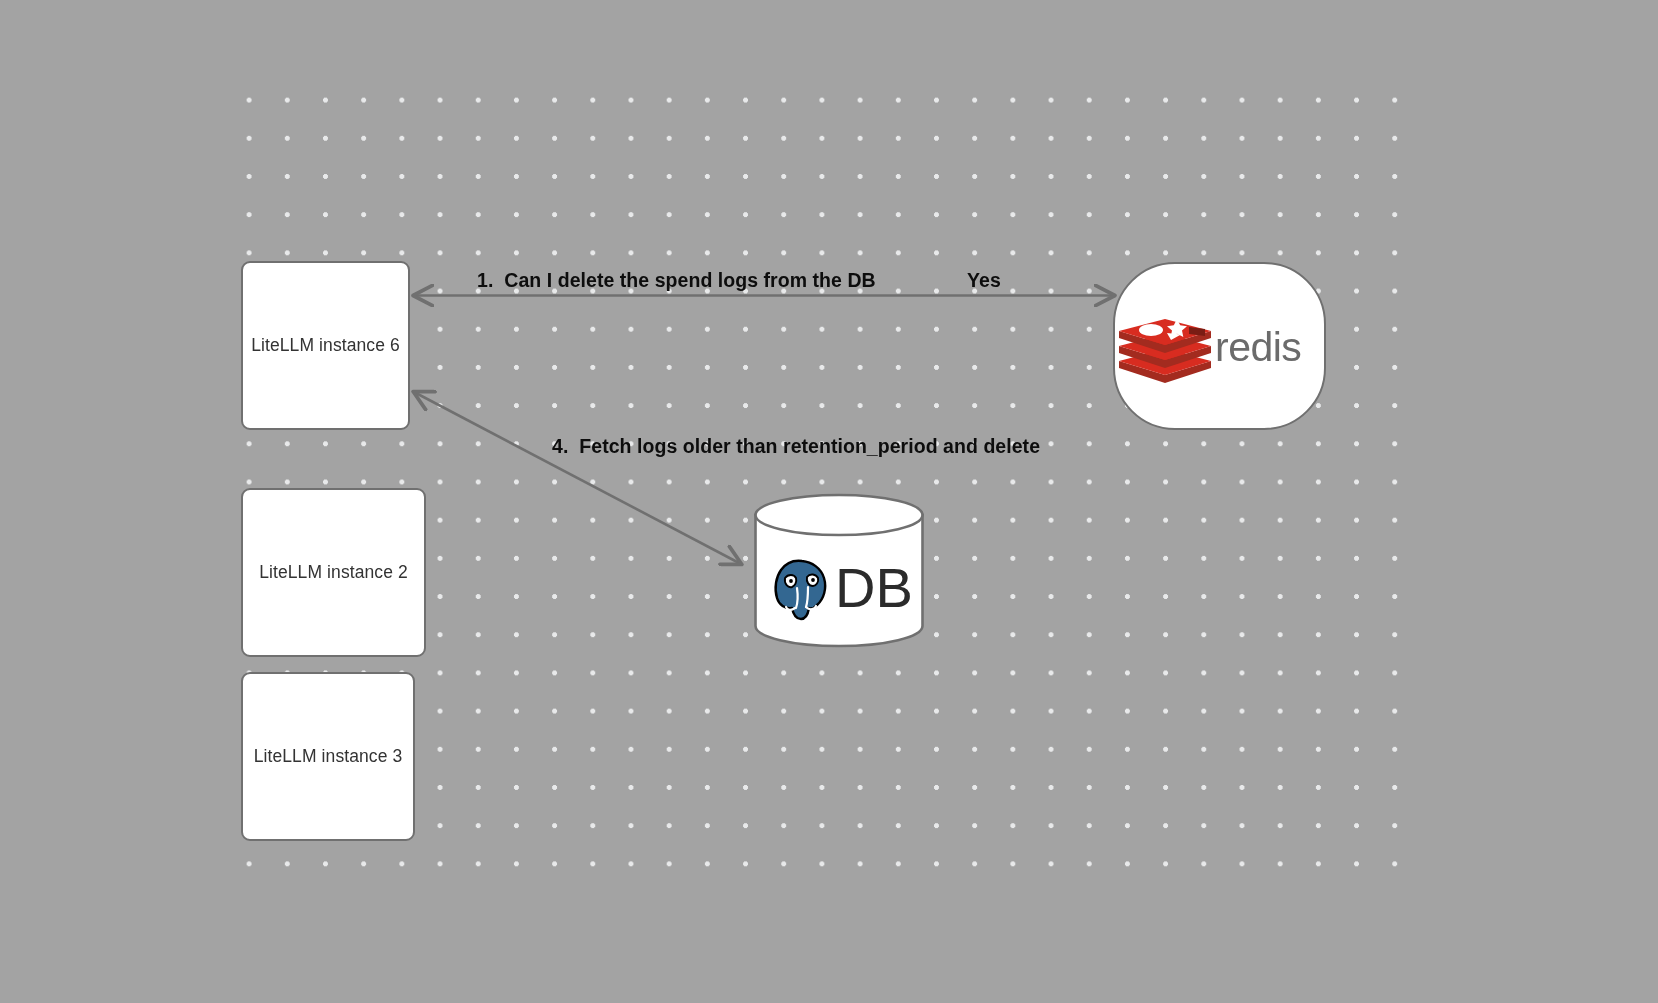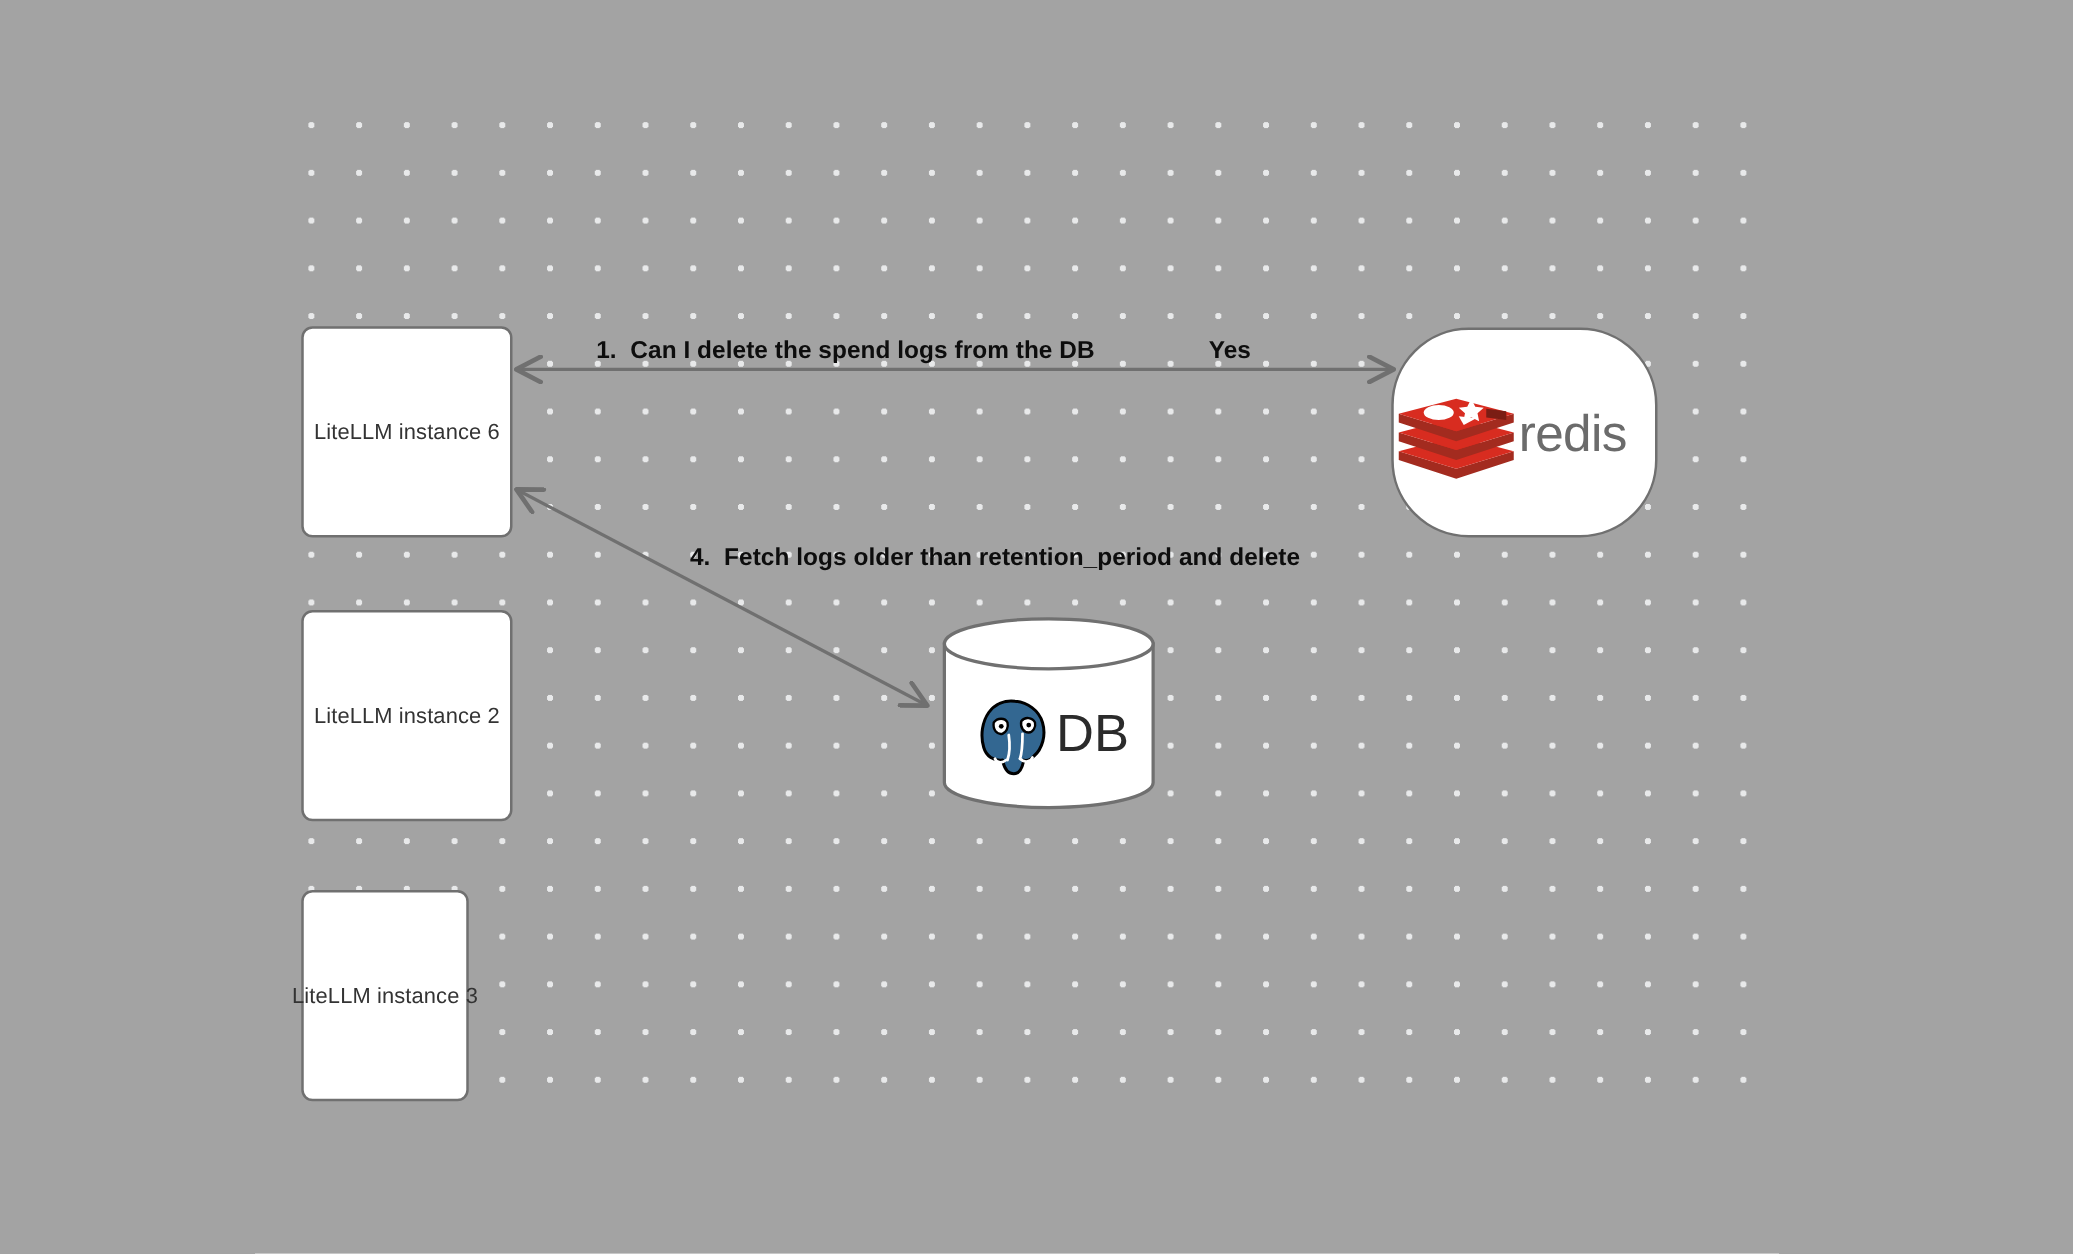--- a/index.html
+++ b/index.html
@@ -104,25 +104,25 @@
   <div class="edge-label" style="left:477px; top:269px;">1.  Can I delete the spend logs from the DB</div>
 
   <div class="edge-label" style="left:967px; top:269px;">Yes</div>
 
   <div class="edge-label" style="left:552px; top:435px;">4.  Fetch logs older than retention_period and delete</div>
 
   <div class="node-box" style="left:241px; top:261px; width:169px; height:169px;">
     <span class="node-label">LiteLLM instance 6</span>
   </div>
 
-  <div class="node-box" style="left:241px; top:488px; width:169px; height:169px;">
+  <div class="node-box" style="left:241px; top:488px; width:185px; height:169px;">
     <span class="node-label">LiteLLM instance 2</span>
   </div>
 
-  <div class="node-box" style="left:241px; top:712px; width:134px; height:169px;">
+  <div class="node-box" style="left:241px; top:672px; width:174px; height:169px;">
     <span class="node-label">LiteLLM instance 3</span>
   </div>
 
   <div class="redis-node" style="left:1113px; top:262px; width:213px; height:168px;">
 
     <span style="display:block; line-height:0; margin-top:6px;">
       <svg width="100" height="72" viewBox="0 0 100 72" xmlns="http://www.w3.org/2000/svg">
 
         <path d="M50 62 L4 48 L4 55 L50 70 L96 55 L96 48 Z" fill="#a32b1f"></path>
         <path d="M4 48 L50 62 L96 48 L50 36 Z" fill="#d82c20"></path>
@@ -168,17 +168,17 @@
           <circle cx="26" cy="30" r="1.9" fill="#000000"></circle>
           <circle cx="48" cy="29" r="1.9" fill="#000000"></circle>
           <g stroke="#ffffff" stroke-width="2.2" fill="none" stroke-linecap="round">
             <path d="M32 37 C33 44 33 51 31 57"></path>
             <path d="M43 36 C43 43 43 50 41 56"></path>
             <path d="M30 57 C26 60 22 59 21 56"></path>
             <path d="M41 56 C45 60 50 58 51 55"></path>
           </g>
         </svg>
       </span>
-      <span style="font-size:42px; color:#2b2b2b; font-family:'Liberation Sans', sans-serif; letter-spacing:0px; margin-left:-2px;">DB</span>
+      <span style="font-size:56px; color:#2b2b2b; font-family:'Liberation Sans', sans-serif; letter-spacing:0px; margin-left:-2px;">DB</span>
     </div>
   </div>
 
 </div>
 
 </body></html>

